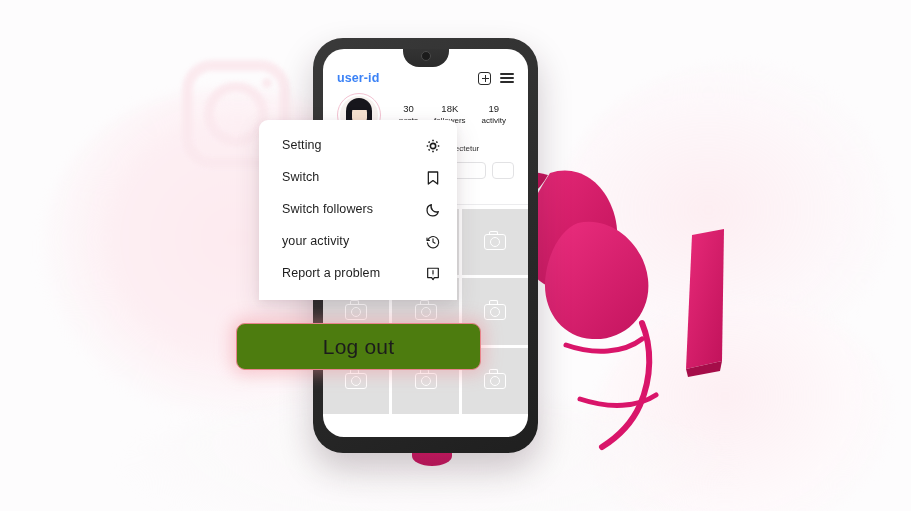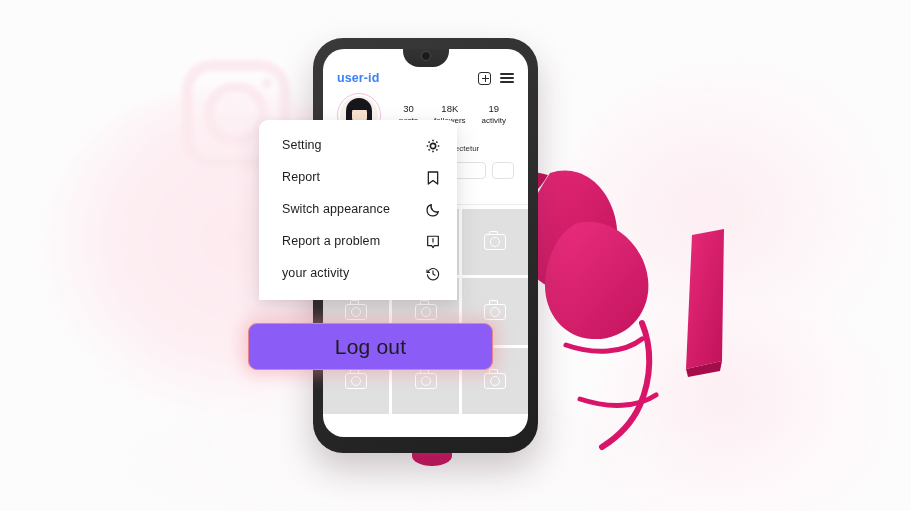--- a/index.html
+++ b/index.html
@@ -173,22 +173,22 @@
   .menu-item {
     display: flex; align-items: flex-start; justify-content: space-between;
     padding: 8px 16px 8px 17px; cursor: default; margin-left: 6px;
   }
   .menu-label { font-size: 12.5px; color: #1d1d1d; letter-spacing: .1px; }
   .menu-ic { width: 16px; height: 16px; flex: 0 0 16px; color: #1d1d1d; }
   .menu-ic svg { display:block; }
 
   
   .logout {
-    position: absolute; left: 248px; top: 323px; width: 245px; height: 47px;
-    background: #8b5cf6; border: 1.3px solid #e9848c; border-radius: 9px;
+    position: absolute; left: 236px; top: 323px; width: 245px; height: 47px;
+    background: #4d7c0f; border: 1.3px solid #e9848c; border-radius: 9px;
     display: flex; align-items: center; justify-content: center;
     box-shadow: 0 0 16px 5px rgba(240,140,150,.40);
     z-index: 30; cursor: pointer;
   }
   .logout-label { font-size: 21px; color: #1c1c1c; letter-spacing: .2px; }
 </style>
 </head>
 <body>
 
 <div id="stage">
@@ -329,58 +329,58 @@
       <span class="menu-label">Setting</span>
       <span class="menu-ic">
         <svg viewBox="0 0 24 24" width="16" height="16" fill="none" stroke="currentColor" stroke-width="2.4">
           <circle cx="12" cy="12" r="4"></circle>
           <path d="M12 2.6v2.2M12 19.2v2.2M21.4 12h-2.2M4.8 12H2.6M18.6 5.4l-1.6 1.6M7 17l-1.6 1.6M18.6 18.6 17 17M7 7 5.4 5.4"></path>
         </svg>
       </span>
     </div>
 
     <div class="menu-item">
-      <span class="menu-label">Report</span>
+      <span class="menu-label">Switch</span>
       <span class="menu-ic">
         <svg viewBox="0 0 24 24" width="16" height="16" fill="none" stroke="currentColor" stroke-width="1.9" stroke-linejoin="round">
           <path d="M5 3h14v18l-7-5.2L5 21Z"></path>
         </svg>
       </span>
     </div>
 
     <div class="menu-item">
-      <span class="menu-label">Switch appearance</span>
+      <span class="menu-label">Switch followers</span>
       <span class="menu-ic">
         <svg viewBox="0 0 24 24" width="16" height="16" fill="none" stroke="currentColor" stroke-width="1.9" stroke-linejoin="round">
           <path d="M20 14.5A8.3 8.3 0 0 1 9.5 4 8.6 8.6 0 1 0 20 14.5Z"></path>
+        </svg>
+      </span>
+    </div>
+
+    <div class="menu-item">
+      <span class="menu-label">your activity</span>
+      <span class="menu-ic">
+        <svg viewBox="0 0 24 24" width="16" height="16" fill="none" stroke="currentColor" stroke-width="1.7" stroke-linecap="round">
+          <path d="M4 9.5A8.5 8.5 0 1 1 3.6 13.4"></path>
+          <path d="M3 6v3.6h3.6"></path>
+          <path d="M12 7.4V12l3 1.8"></path>
         </svg>
       </span>
     </div>
 
     <div class="menu-item">
       <span class="menu-label">Report a problem</span>
       <span class="menu-ic">
         <svg viewBox="0 0 24 24" width="16" height="16" fill="none" stroke="currentColor" stroke-width="1.8" stroke-linejoin="round" stroke-linecap="round">
           <path d="M4 3.4h16v14H14l-2 3-2-3H4Z"></path>
           <path d="M12 7v5"></path>
           <circle cx="12" cy="14.7" r=".5" fill="currentColor" stroke="none"></circle>
         </svg>
       </span>
     </div>
 
-    <div class="menu-item">
-      <span class="menu-label">your activity</span>
-      <span class="menu-ic">
-        <svg viewBox="0 0 24 24" width="16" height="16" fill="none" stroke="currentColor" stroke-width="1.7" stroke-linecap="round">
-          <path d="M4 9.5A8.5 8.5 0 1 1 3.6 13.4"></path>
-          <path d="M3 6v3.6h3.6"></path>
-          <path d="M12 7.4V12l3 1.8"></path>
-        </svg>
-      </span>
-    </div>
-
   </div>
 
   <div class="logout">
     <span class="logout-label">Log out</span>
   </div>
 
 </div>
 
 </body></html>

